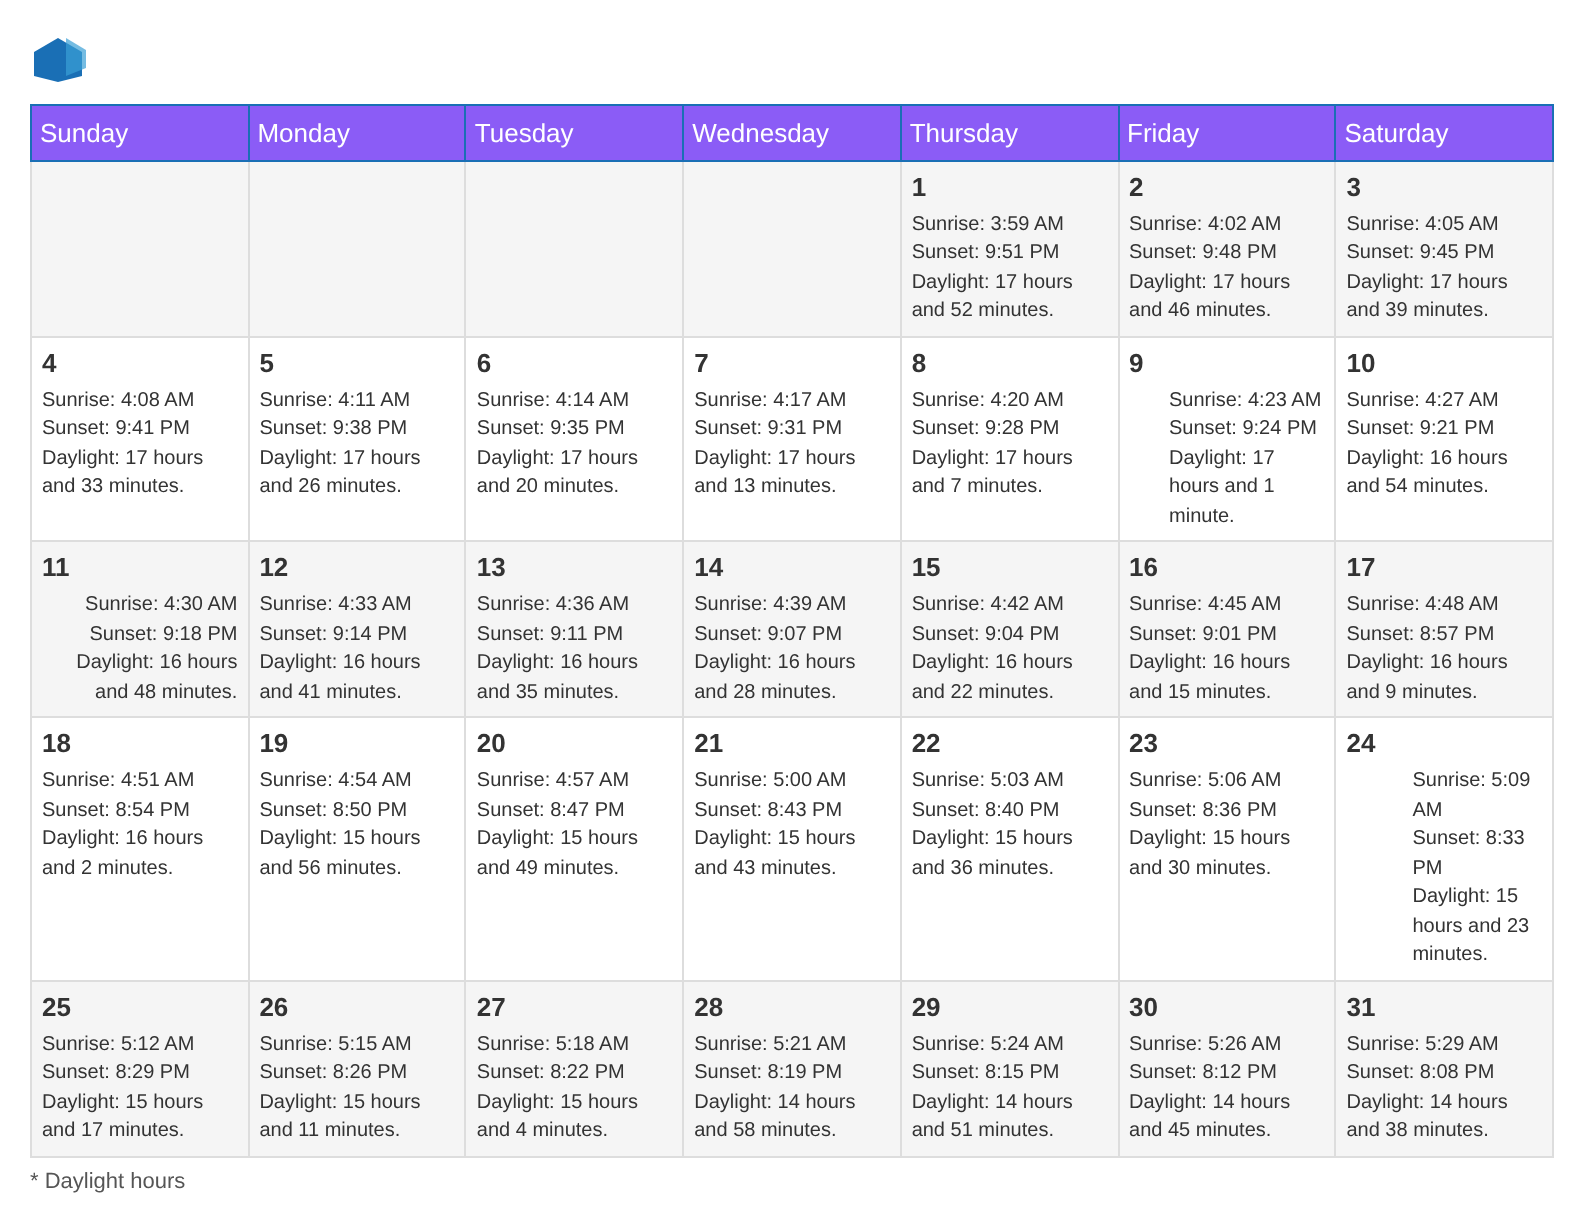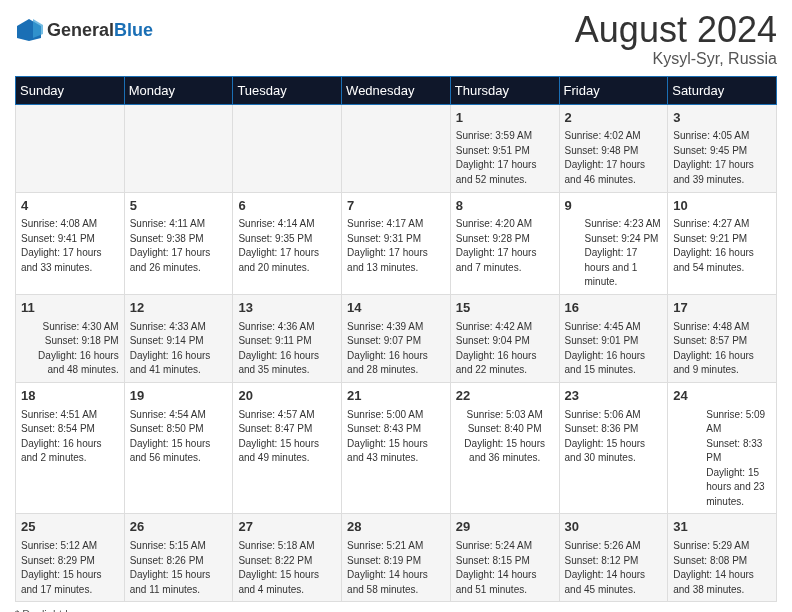--- a/index.html
+++ b/index.html
@@ -48,21 +48,21 @@
     .location {
       font-size: 16px;
       color: #555;
     }
     table {
       width: 100%;
       border-collapse: collapse;
       font-size: 10.5px;
     }
     thead tr {
-      background-color: #0f172a;
+      background-color: #8b5cf6;
       color: #fff;
     }
     thead th {
       padding: 6px 4px;
       text-align: left;
       font-size: 13px;
       font-weight: normal;
       border: 1px solid #1a6fb5;
     }
     tbody tr {
@@ -106,27 +106,20 @@
   </style>
 </head>
 <body>
 
 <div class="header-area">
   <div class="logo">
     <svg class="logo-icon" viewBox="0 0 28 28">
       <polygon points="14,3 26,10 26,22 14,25 2,22 2,10" fill="#1a6fb5"></polygon>
       <polygon points="18,3 28,9 28,18 18,22" fill="#3a9fd5" opacity="0.7"></polygon>
     </svg>
-    <div>
-      <span class="logo-text-general">General</span><span class="logo-text-blue">Blue</span>
-    </div>
-  </div>
-  <div class="title-block">
-    <div class="month-year">August 2024</div>
-    <div class="location">Kysyl-Syr, Russia</div>
   </div>
 </div>
 
 <table>
   <thead>
     <tr>
     <th>Sunday</th>
         <th>Monday</th>
         <th>Tuesday</th>
         <th>Wednesday</th>
@@ -268,21 +261,21 @@
 Daylight: 15 hours and 49 minutes.</div>
         </td>
         <td>
           <span class="day-number">21</span>
           <div class="day-info" style="white-space: pre-line;">Sunrise: 5:00 AM
 Sunset: 8:43 PM
 Daylight: 15 hours and 43 minutes.</div>
         </td>
         <td>
           <span class="day-number">22</span>
-          <div class="day-info" style="white-space: pre-line; text-align: center;">Sunrise: 5:03 AM
+          <div class="day-info" style="white-space: pre-line;">Sunrise: 5:03 AM
 Sunset: 8:40 PM
 Daylight: 15 hours and 36 minutes.</div>
         </td>
         <td>
           <span class="day-number">23</span>
           <div class="day-info" style="white-space: pre-line;">Sunrise: 5:06 AM
 Sunset: 8:36 PM
 Daylight: 15 hours and 30 minutes.</div>
         </td>
         <td>

